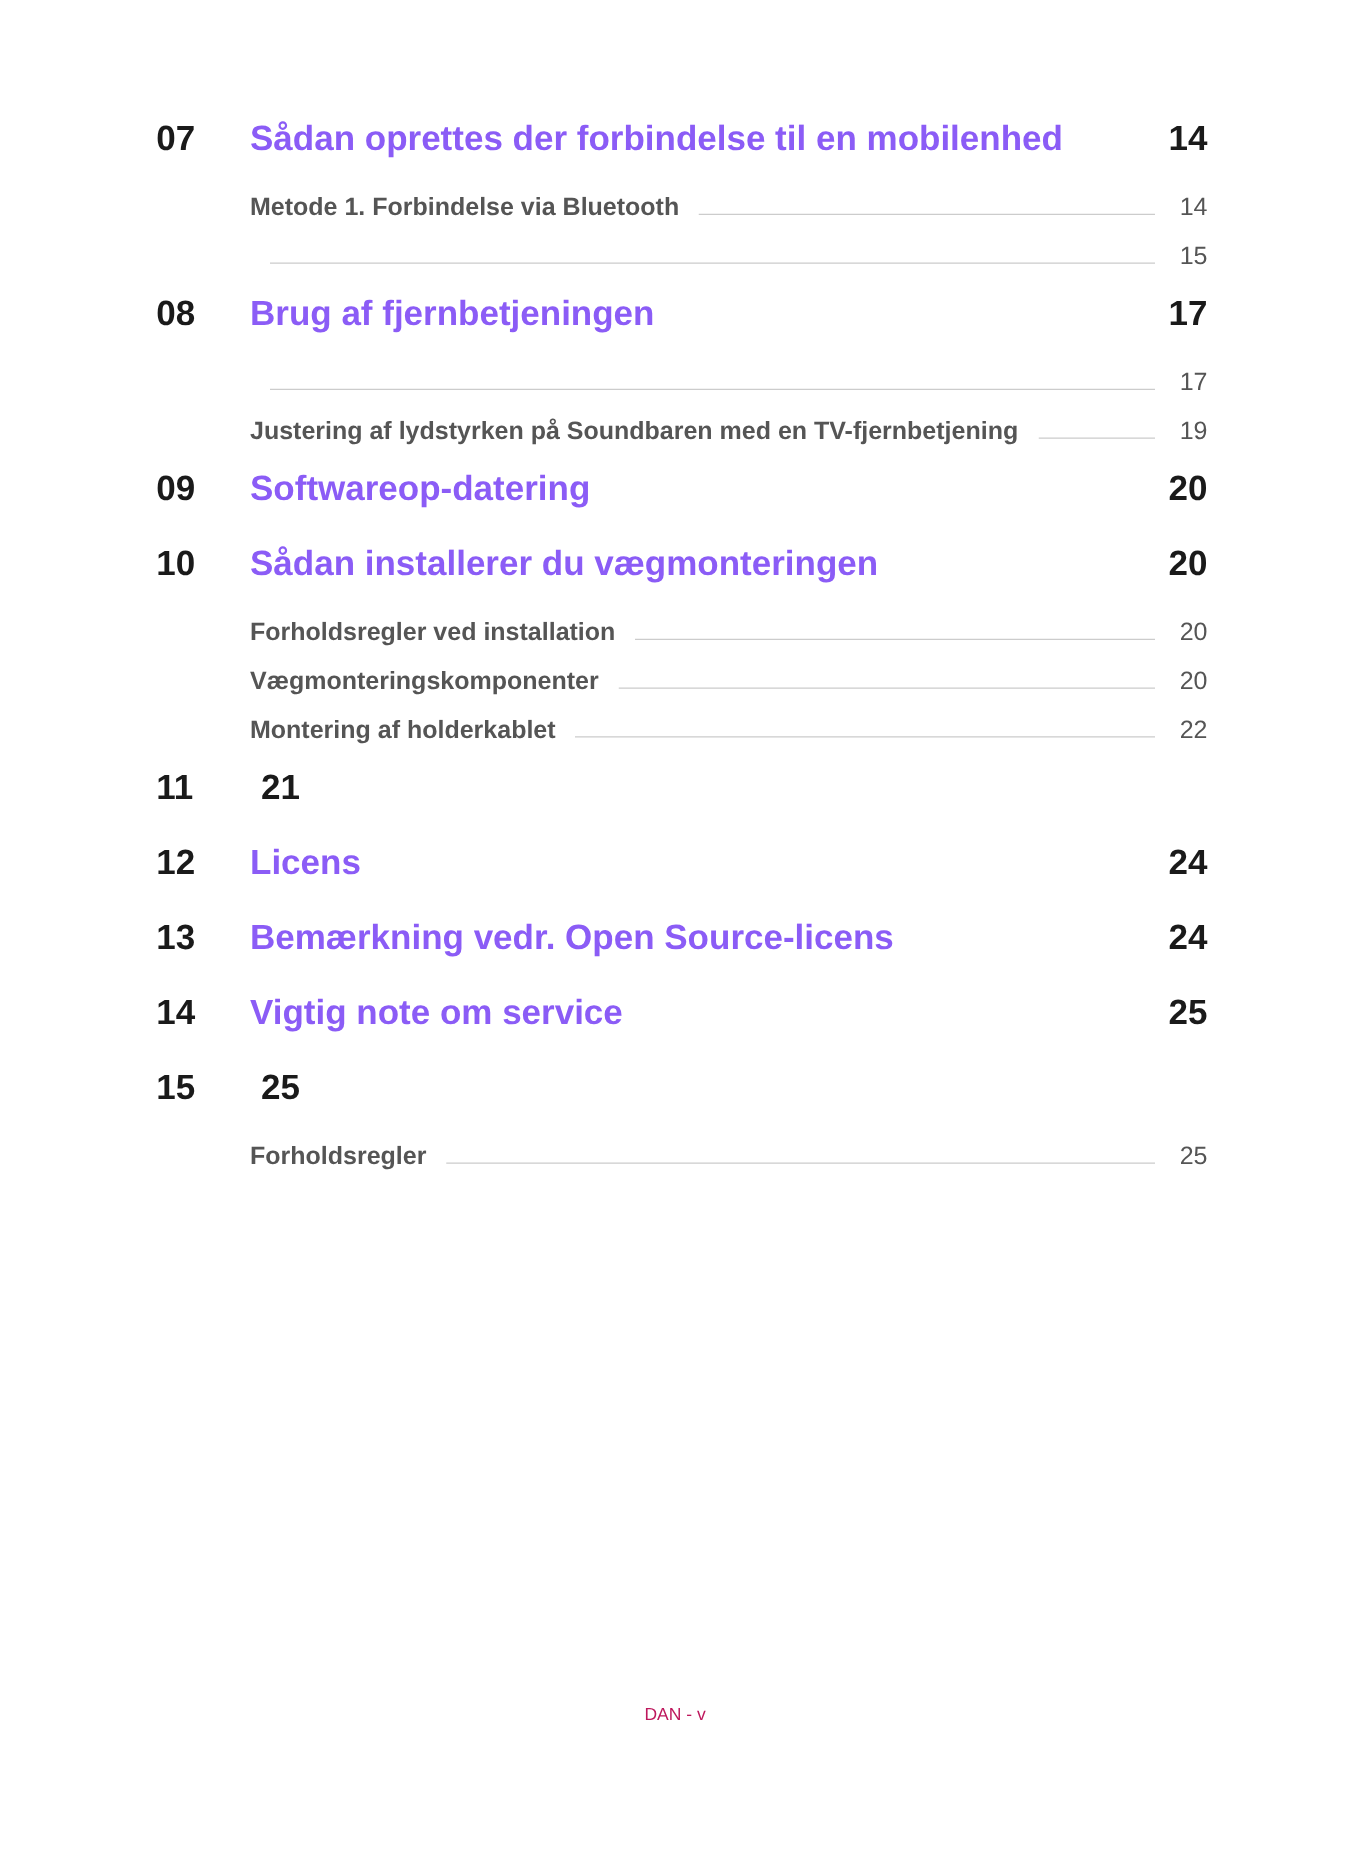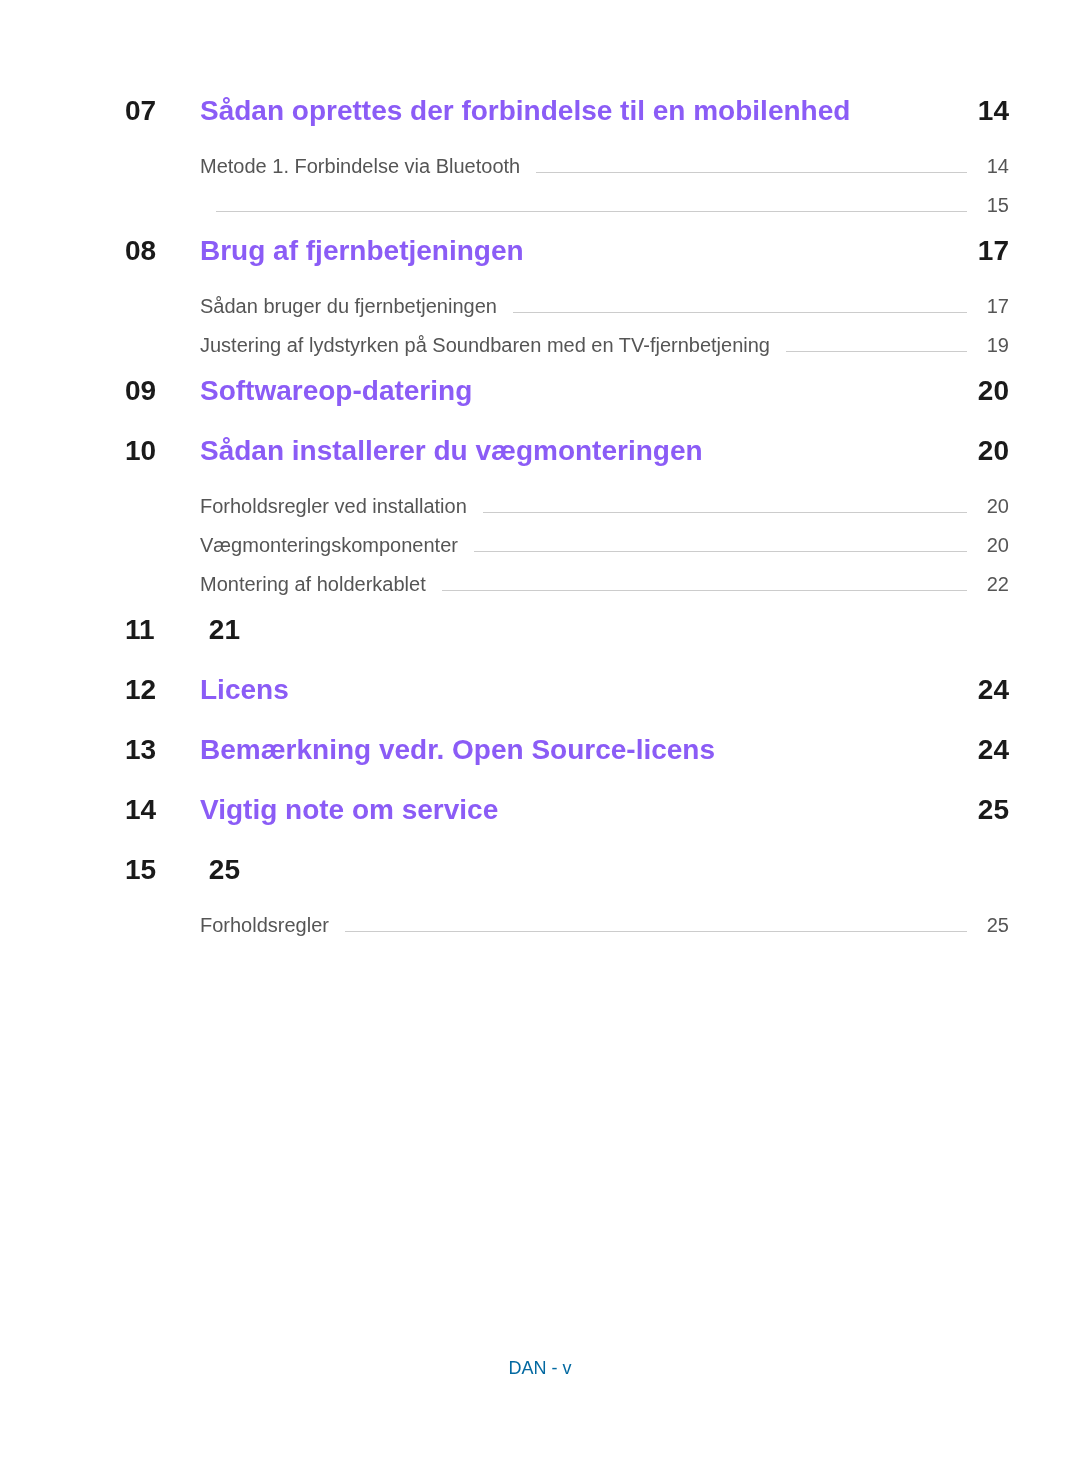--- a/index.html
+++ b/index.html
@@ -8,21 +8,21 @@
       box-sizing: border-box;
     }
     body {
       width: 1080px;
       height: 1479px;
       background: #ffffff;
       font-family: Arial, Helvetica, sans-serif;
       position: relative;
     }
     .content {
-      padding: 95px 71px 0 125px;
+      padding: 95px 114px 0 125px;
     }
     .section-row {
       display: flex;
       align-items: baseline;
       margin-bottom: 28px;
     }
     .section-num {
       width: 75px;
       font-size: 28px;
       font-weight: bold;
@@ -45,20 +45,21 @@
     .sub-row {
       display: flex;
       align-items: baseline;
       margin-left: 75px;
       margin-bottom: 16px;
     }
     .sub-title {
       font-size: 20px;
       color: #555555;
       flex-shrink: 0;
+      font-weight: bold;
     }
     .leader-line {
       flex: 1;
       border-bottom: 1px solid #cccccc;
       margin: 0 12px 4px 16px;
       min-width: 40px;
     }
     .sub-page {
       font-size: 20px;
       color: #555555;
@@ -71,22 +72,22 @@
     .sub-items {
       margin-top: 14px;
       margin-bottom: 10px;
     }
     .footer {
       position: absolute;
       bottom: 100px;
       left: 0;
       right: 0;
       text-align: center;
-      font-size: 18px;
-      color: #0369a1;
+      font-size: 14px;
+      color: #be185d;
     }
   </style>
 </head>
 <body>
 
 <div class="content">
 
   <div class="section-block">
     <div class="section-row">
       <div class="section-num">07</div>
@@ -107,21 +108,20 @@
   </div>
 
   <div class="section-block">
     <div class="section-row">
       <div class="section-num">08</div>
       <div class="section-title">Brug af fjernbetjeningen</div>
       <div class="section-page">17</div>
     </div>
     <div class="sub-items">
       <div class="sub-row">
-        <div class="sub-title">Sådan bruger du fjernbetjeningen</div>
         <div class="leader-line"></div>
         <div class="sub-page">17</div>
       </div>
       <div class="sub-row">
         <div class="sub-title">Justering af lydstyrken på Soundbaren med en TV-fjernbetjening</div>
         <div class="leader-line"></div>
         <div class="sub-page">19</div>
       </div>
     </div>
   </div>

